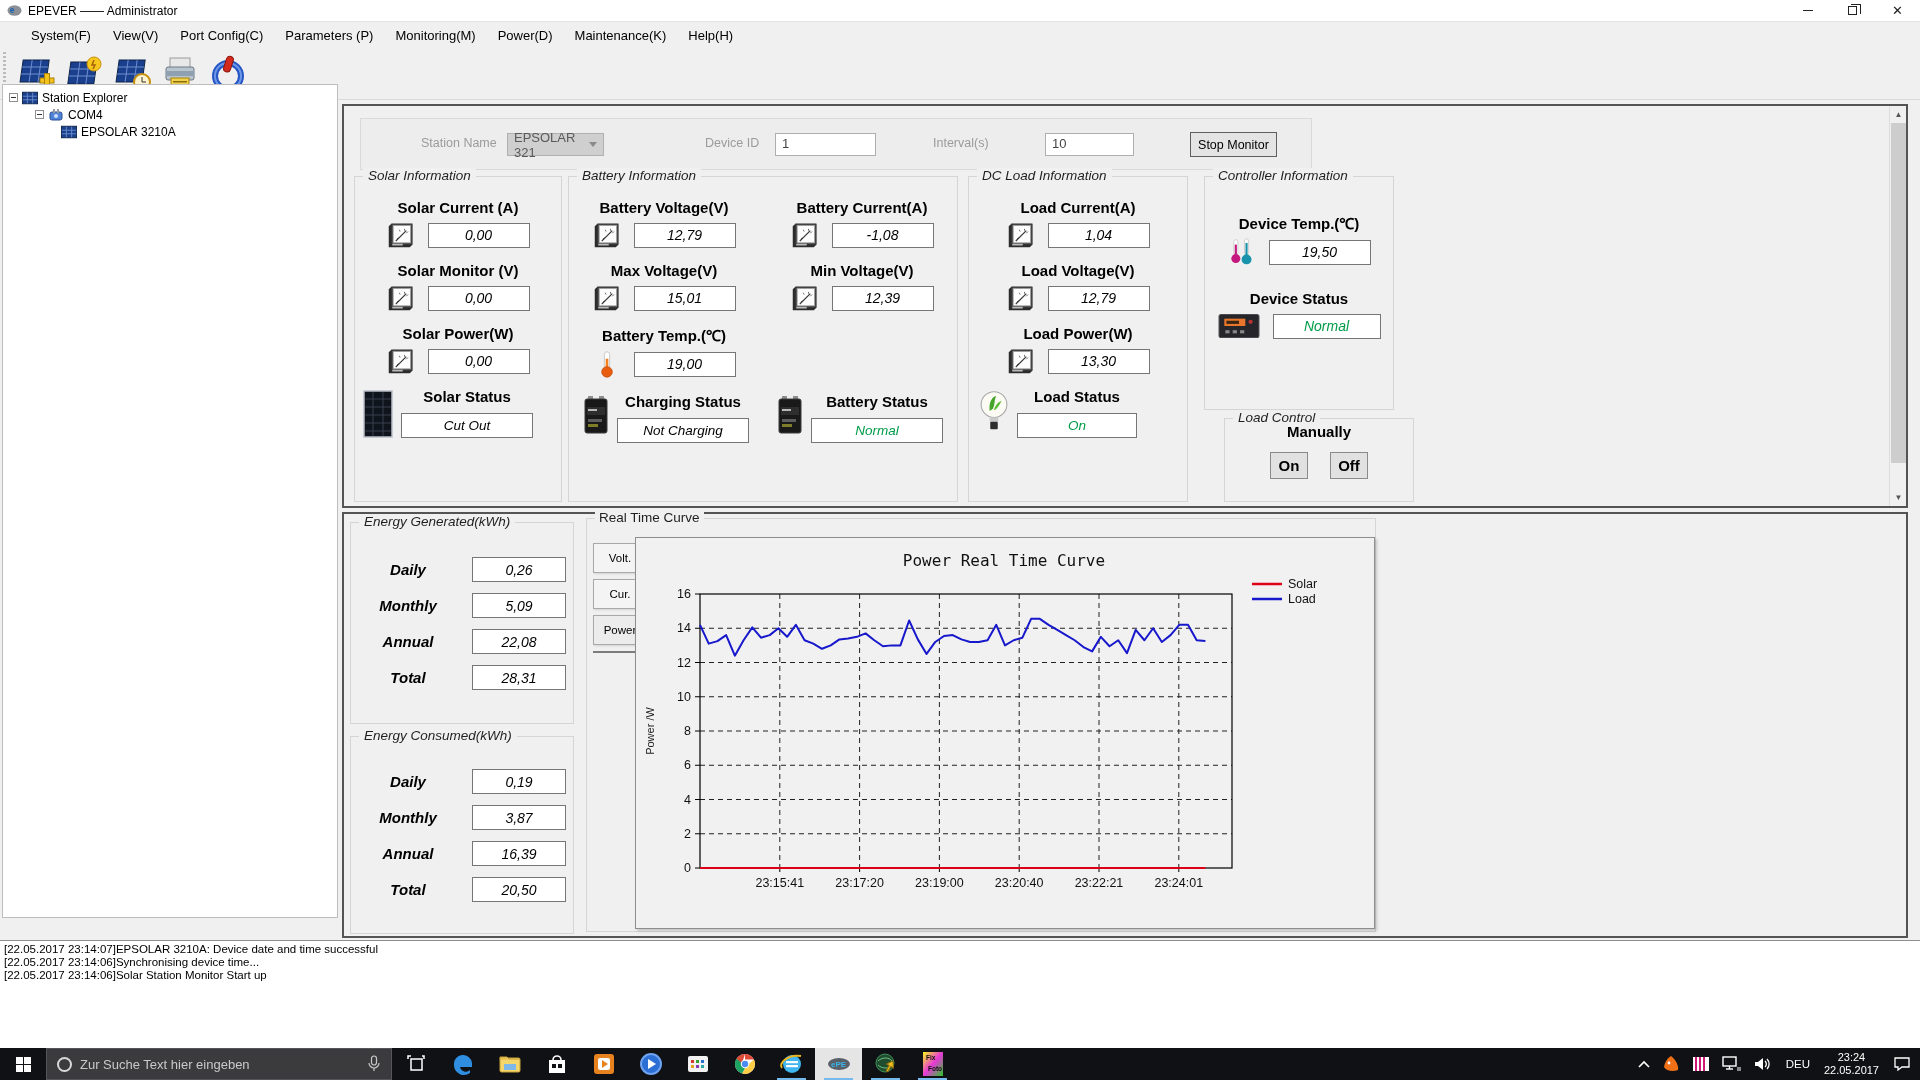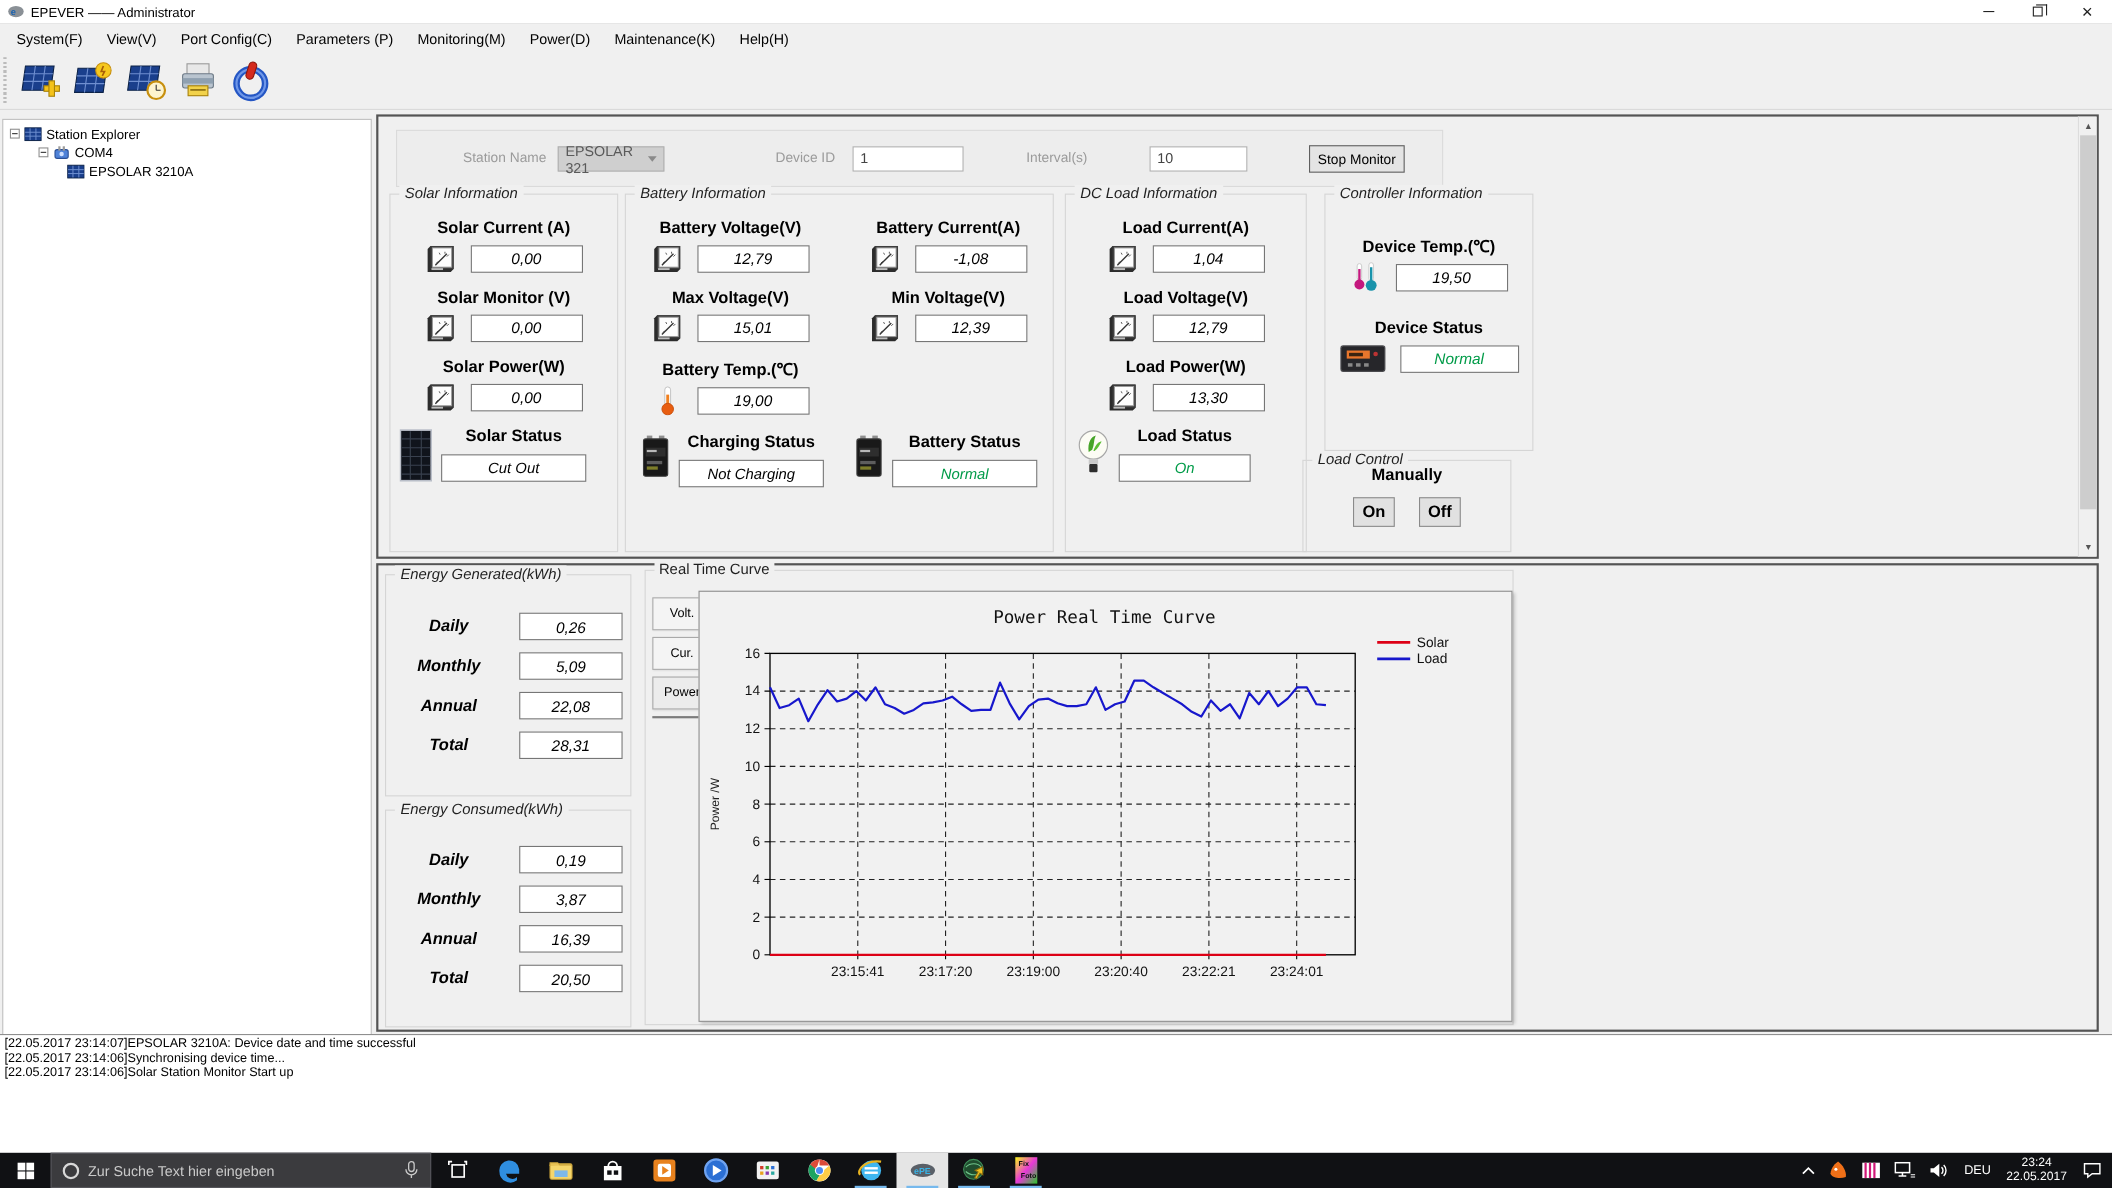--- a/index.html
+++ b/index.html
@@ -11,30 +11,30 @@
   #app-logo { width:15px; height:15px; margin:0 6px 0 7px; }
   #title-text { font-size:12px; }
   #win-btns { margin-left:auto; display:flex; height:22px; }
   .win-btn { width:45px; height:22px; display:flex; align-items:center; justify-content:center; color:#222; font-size:11px; }
   .glyph-min { width:10px; height:1px; background:#222; }
   .glyph-max { width:9px; height:9px; border:1px solid #222; position:relative; }
   .glyph-max::before { content:''; position:absolute; left:2px; top:-3px; width:9px; height:9px; border:1px solid #222; border-left:none; border-bottom:none; }
   .glyph-close { font-size:13px; line-height:1; }
 
   
-  #menubar { position:absolute; left:0; top:23px; width:1920px; height:25px; background:#f0f0f0; display:flex; align-items:center; padding-left:4px; }
+  #menubar { position:absolute; left:0; top:23px; width:1920px; height:25px; background:#f0f0f0; display:flex; align-items:center; padding-left:20px; }
   .menu-item { font-size:13px; padding:4px 11px; }
 
   
   #toolbar { position:absolute; left:0; top:48px; width:1920px; height:52px; background:#f0f0f0; display:flex; align-items:center; border-bottom:1px solid #dadada; }
   #toolbar-grip { width:5px; height:44px; margin:0 6px 0 3px; background-image:repeating-linear-gradient(#bbb 0 2px, transparent 2px 4px); width:3px; }
   .tool-btn { width:48px; height:46px; display:flex; align-items:center; justify-content:center; }
 
   
-  #tree-panel { position:absolute; left:2px; top:108px; width:336px; height:834px; background:#ffffff; border:1px solid #bdbdbd; padding-top:4px; font-size:12px; }
+  #tree-panel { position:absolute; left:2px; top:84px; width:336px; height:834px; background:#ffffff; border:1px solid #bdbdbd; padding-top:4px; font-size:12px; }
   .tree-row { display:flex; align-items:center; height:17px; gap:4px; }
   .tree-expander { width:9px; height:9px; border:1px solid #8f8f8f; background:#fff; position:relative; flex:0 0 9px; }
   .tree-expander::before { content:''; position:absolute; left:1px; top:3px; width:5px; height:1px; background:#333; }
   .tree-label { white-space:nowrap; }
   .ti { width:16px; height:14px; flex:0 0 16px; }
 
   
   .dark-panel { position:absolute; background:#f0f0f0; border:2px solid #545454; }
   #main-top { left:342px; top:104px; width:1566px; height:404px; }
   #main-bottom { left:342px; top:512px; width:1566px; height:426px; }
@@ -505,21 +505,21 @@
         <div class="meter-line">
             <svg style="width:42px;height:28px;flex:0 0 42px">
               <use href="#sym-ctrl"></use>
             </svg>
           <div class="vbox" style="width: 108px; color: rgb(0, 155, 72);">Normal</div>
           </div>
       </div>
     </div>
   </div>
 
-  <div class="groupbox" style="left:840px;top:312px;width:190px;height:84px">
+  <div class="groupbox" style="left:880px;top:312px;width:190px;height:84px">
     <span class="legend">Load Control</span>
     <div id="manually-label">Manually</div>
     <div id="onoff-row">
       <div class="oo-btn">On</div>
       <div class="oo-btn">Off</div>
     </div>
   </div>
 
   <div id="v-scrollbar">
     <div class="sb-arrow" id="sb-up">▲</div>

